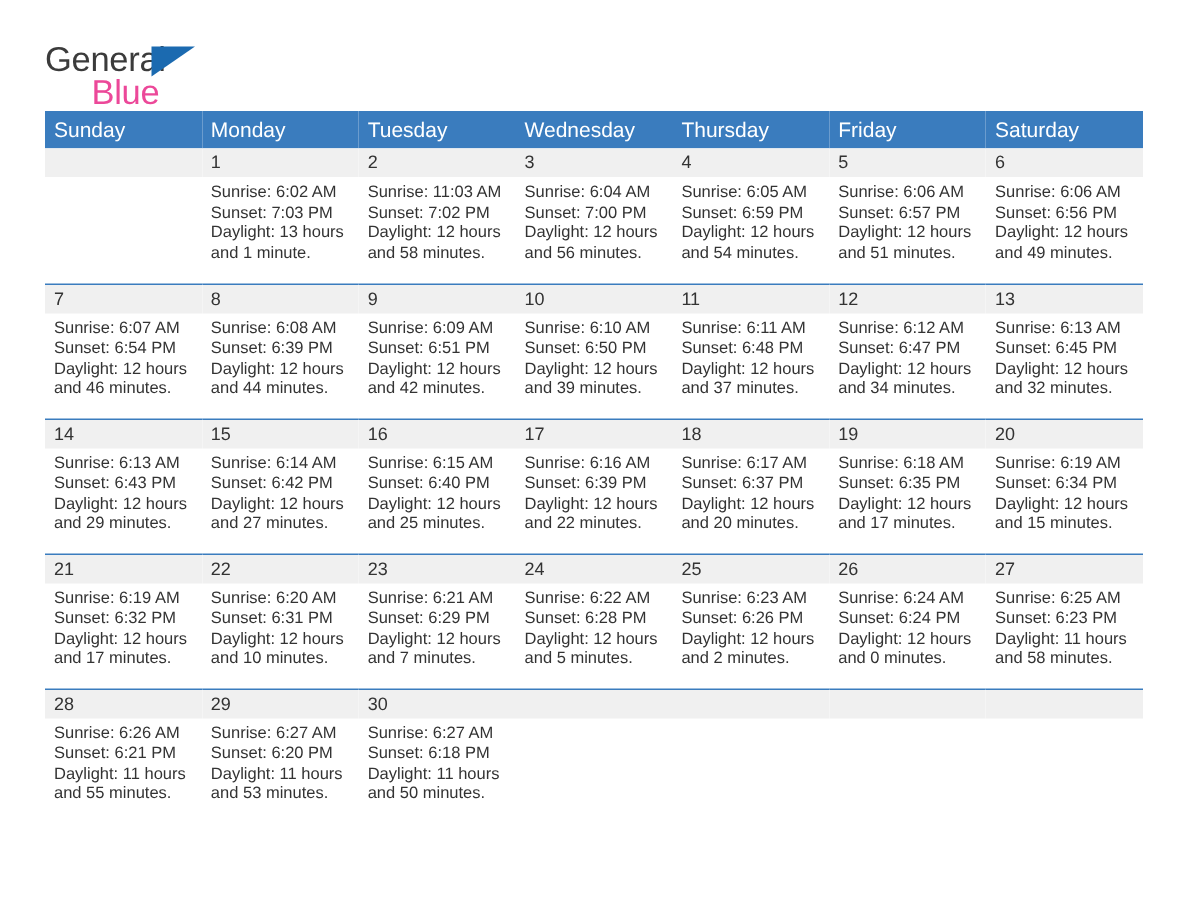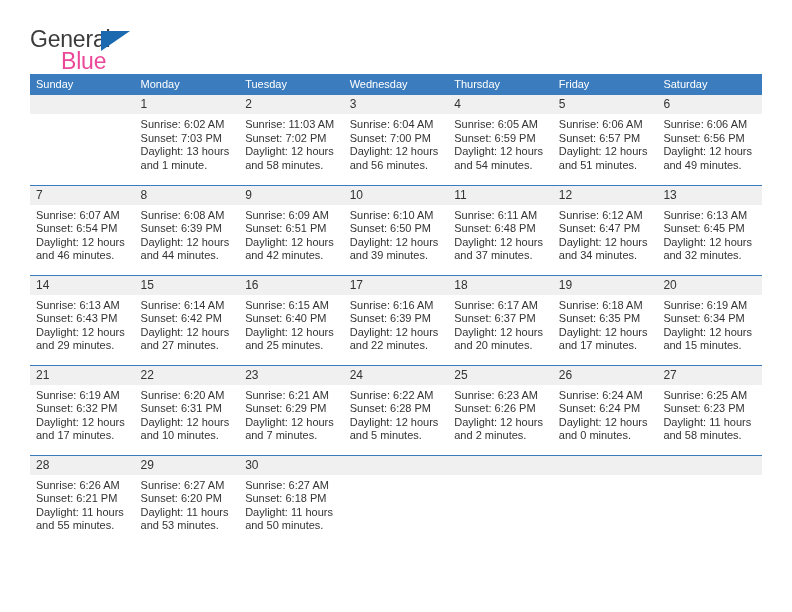--- a/index.html
+++ b/index.html
@@ -80,21 +80,21 @@
   
   .calendar {
     width: 732px;
     border-collapse: collapse;
     table-layout: fixed;
   }
   .calendar th {
     background: #3a7cbe;
     color: #ffffff;
     font-weight: normal;
-    font-size: 11px;
+    font-size: 14px;
     text-align: left;
     padding: 4px 0 5px 6px;
     height: 12px;
     border: none;
   }
   .calendar td {
     vertical-align: top;
     padding: 0;
     border-top: 1px solid #3a7cbe;
     border-left: none;

